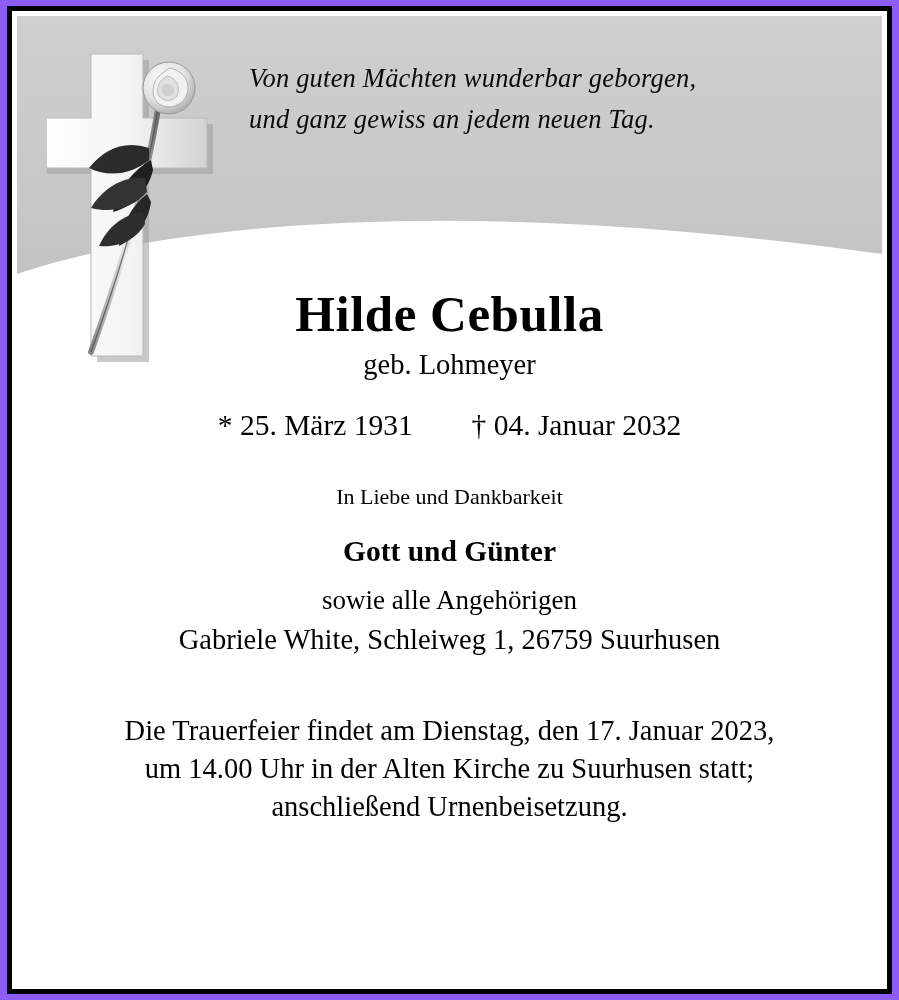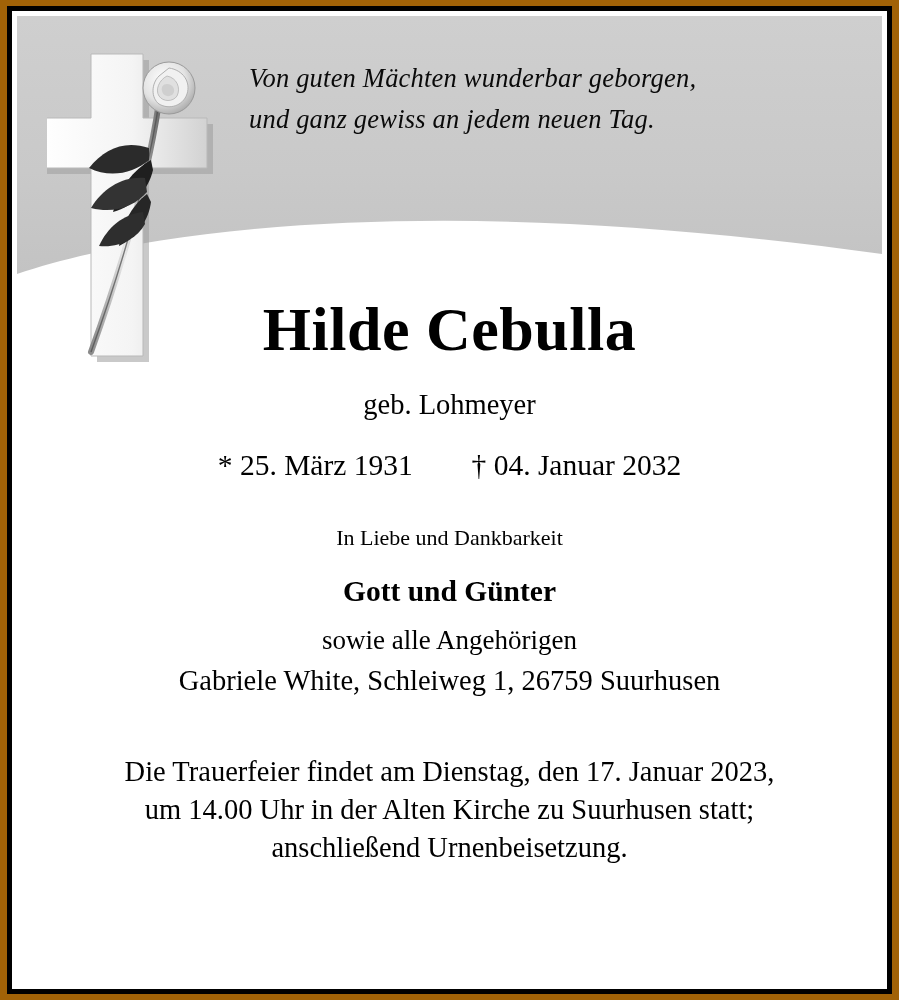--- a/index.html
+++ b/index.html
@@ -11,21 +11,21 @@
     width: 899px;
     height: 1000px;
     font-family: "Liberation Serif", serif;
     overflow: hidden;
   }
 
   .page {
     position: relative;
     width: 899px;
     height: 1000px;
-    background: #a16207;
+    background: #8b5cf6;
     box-sizing: border-box;
   }
 
   
   .frame-outer {
     position: absolute;
     left: 7px;
     top: 6px;
     width: 885px;
     height: 988px;
@@ -88,29 +88,29 @@
   .body-block {
     position: absolute;
     left: 0;
     top: 268px;
     width: 100%;
     text-align: center;
     color: #000000;
   }
 
   .name {
-    font-size: 62px;
+    font-size: 51px;
     font-weight: bold;
     letter-spacing: 0.5px;
     line-height: 1.05;
-    margin: 13px;
+    margin: 4px;
   }
   .maiden {
     font-size: 28.5px;
-    margin-top: 26px;
+    margin-top: 6px;
     line-height: 1.2;
   }
   .dates {
     font-size: 29.5px;
     margin-top: 26px;
     line-height: 1.2;
   }
   .dates .gap {
     display: inline-block;
     width: 44px;

